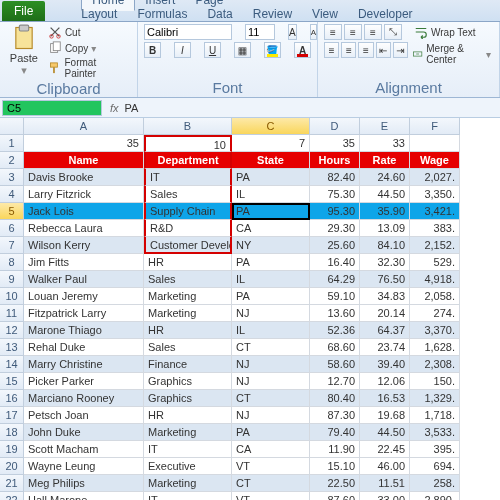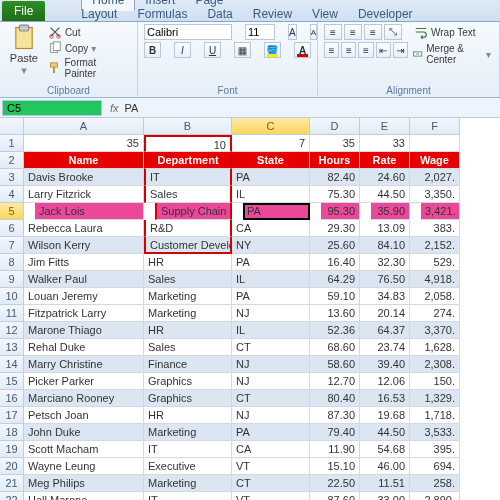--- a/index.html
+++ b/index.html
@@ -7,21 +7,21 @@
 
 
 .tabs { display: flex; align-items: flex-end; height: 22px; background: linear-gradient(#dfe9f5,#cfe0f2); border-bottom: 1px solid #8ba6c7; gap: 36px; }
 .tab-file { background: linear-gradient(#2c8f23,#1f6e18); color: #fff; padding: 3px 12px; font-size: 12px; border-radius: 2px 2px 0 0; margin-left: 2px; }
 .tab { padding: 3px 10px; font-size: 12px; color: #3b5b7e; cursor: default; }
 .tab.active { background: #f3f7fb; border: 1px solid #8ba6c7; border-bottom: 1px solid #f3f7fb; border-radius: 2px 2px 0 0; margin-bottom: -1px; }
 
 
 .ribbon { display: flex; height: 76px; background: linear-gradient(#f6fafe,#e6eef8); border-bottom: 1px solid #9db6d4; }
 .group { border-right: 1px solid #c2d4e8; padding: 2px 6px 0 6px; display: flex; flex-direction: column; justify-content: space-between; }
-.group-label { text-align: center; font-size: 10px; color: #5a7aa0; padding-bottom: 1px; }
+.group-label { text-align: center; font-size: 15px; color: #5a7aa0; padding-bottom: 1px; }
 .btn-sm { display: flex; align-items: center; gap: 3px; font-size: 10px; color: #3a3a3a; padding: 1px 2px; }
 .icon { width: 14px; height: 14px; display: inline-block; }
 .paste-big { text-align: center; font-size: 11px; color: #3a3a3a; }
 .paste-big .icon-lg { width: 28px; height: 28px; display: block; margin: 0 auto; }
 .clipboard-inner { display: flex; gap: 4px; }
 .font-row { display: flex; gap: 13px; align-items: center; margin-bottom: 2px; }
 .font-sel { border: 1px solid #b5c8dd; background: #fff; font-size: 11px; padding: 1px 2px; }
 .sq { width: 18px; height: 16px; border: 1px solid #b5c8dd; background: linear-gradient(#fefefe,#e7eff8); display: inline-flex; align-items: center; justify-content: center; font-size: 10px; }
 .align-row { display: flex; gap: 2px; margin-bottom: 2px; }
 
@@ -33,21 +33,21 @@
 
 
 .grid { display: grid; grid-template-columns: 24px 120px 88px 78px 50px 50px 50px; font-size: 11px; }
 .colhdr, .rowhdr, .corner { background: linear-gradient(#f3f7fc,#e2ebf6); border-right: 1px solid #c1cedd; border-bottom: 1px solid #c1cedd; text-align: center; padding: 2px 0; color: #3f5a7a; font-size: 11px; }
 .corner { }
 .cell { border-right: 1px solid #d4d9e0; border-bottom: 1px solid #d4d9e0; padding: 1px 4px; height: 17px; line-height: 15px; white-space: nowrap; overflow: hidden; }
 .hdr-red { background: #e60000; color: #fff; font-weight: bold; text-align: center; }
 .num { text-align: right; }
 .r-alt { background: #dbe6f2; }
 .r-norm { background: #fff; }
-.r-sel { background: #ec4899; margin-left: 11px; }
+.r-sel { background: #0ea5e9; }
 .sel-cell { outline: 2px solid #000; outline-offset: -2px; }
 .redbox-top { border-top: 2px solid #d40000 !important; }
 .redbox-bottom { border-bottom: 2px solid #d40000 !important; }
 .redbox-left { border-left: 2px solid #d40000 !important; }
 .redbox-right { border-right: 2px solid #d40000 !important; }
 .colhdr.active, .rowhdr.active { background: linear-gradient(#fde9a8,#f9d65c); color: #8a5a00; }
 .dim { color: #888; }
 </style>
 </head>
 <body>
@@ -300,21 +300,21 @@
     <div class="cell r-alt">Marketing</div>
     <div class="cell r-alt">PA</div>
     <div class="cell r-alt num">79.40</div>
     <div class="cell r-alt num">44.50</div>
     <div class="cell r-alt num">3,533.</div>
     <div class="rowhdr">19</div>
     <div class="cell r-norm">Scott Macham</div>
     <div class="cell r-norm">IT</div>
     <div class="cell r-norm">CA</div>
     <div class="cell r-norm num">11.90</div>
-    <div class="cell r-norm num">54.68</div>
+    <div class="cell r-norm num">22.45</div>
     <div class="cell r-norm num">395.</div>
     <div class="rowhdr">20</div>
     <div class="cell r-norm">Wayne Leung</div>
     <div class="cell r-norm">Executive</div>
     <div class="cell r-norm">VT</div>
     <div class="cell r-norm num">15.10</div>
     <div class="cell r-norm num">46.00</div>
     <div class="cell r-norm num">694.</div>
     <div class="rowhdr">21</div>
     <div class="cell r-alt">Meg Philips</div>

